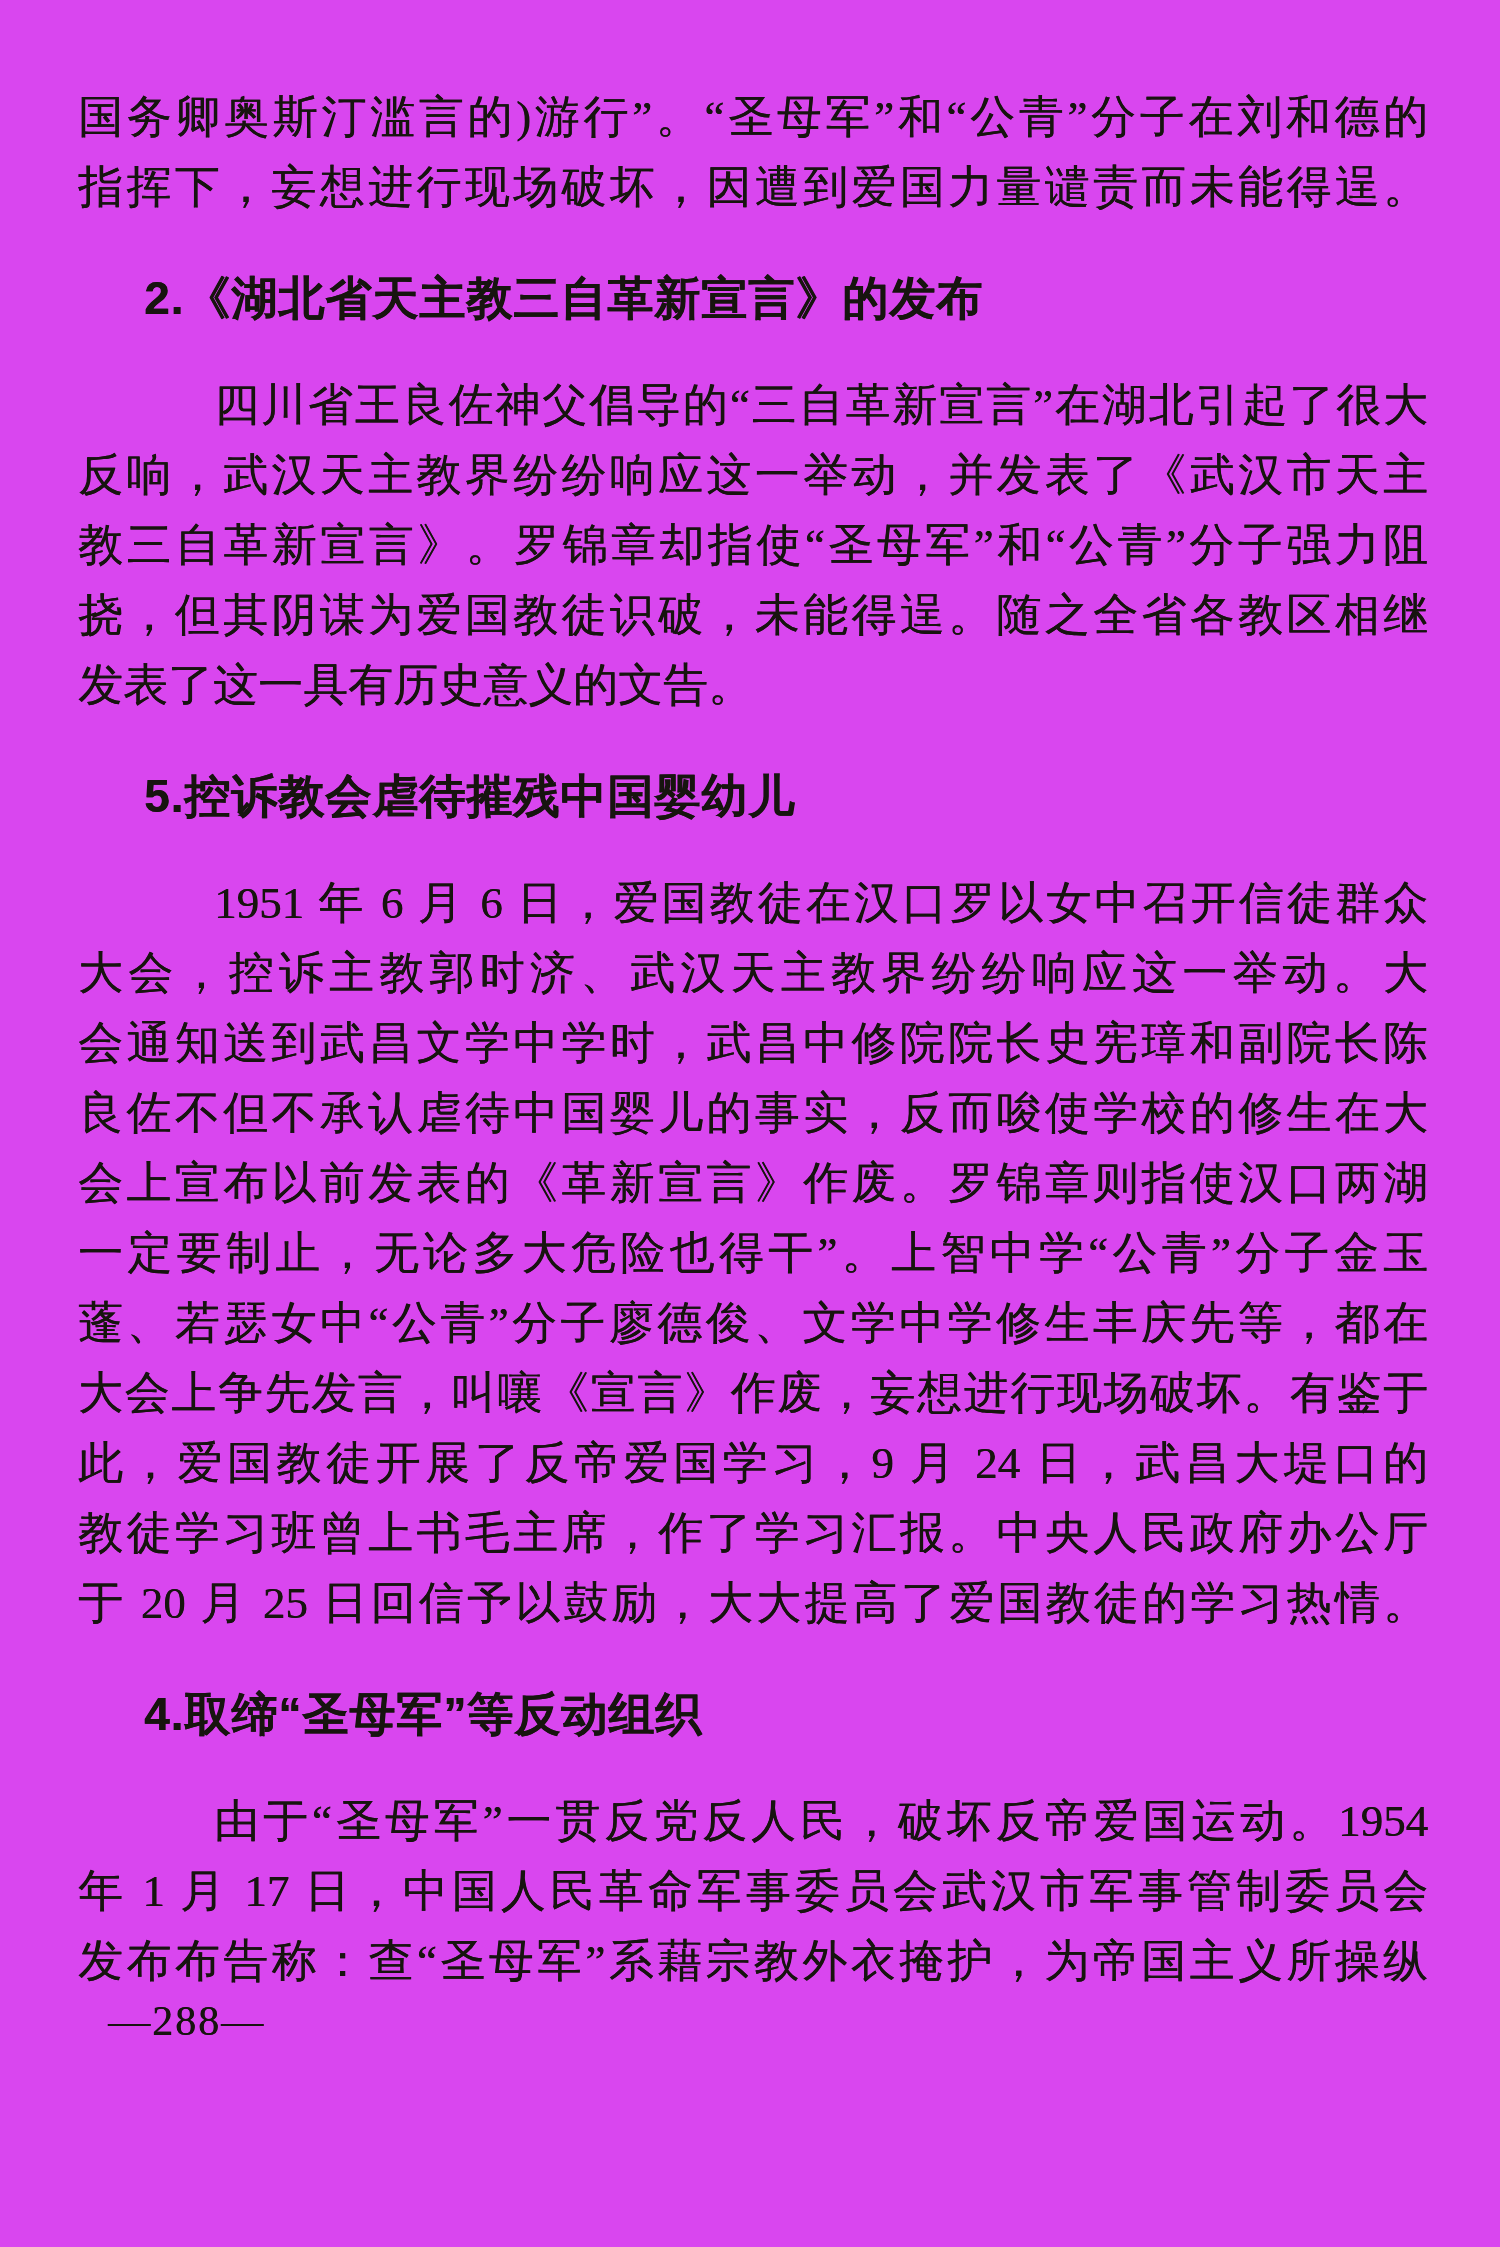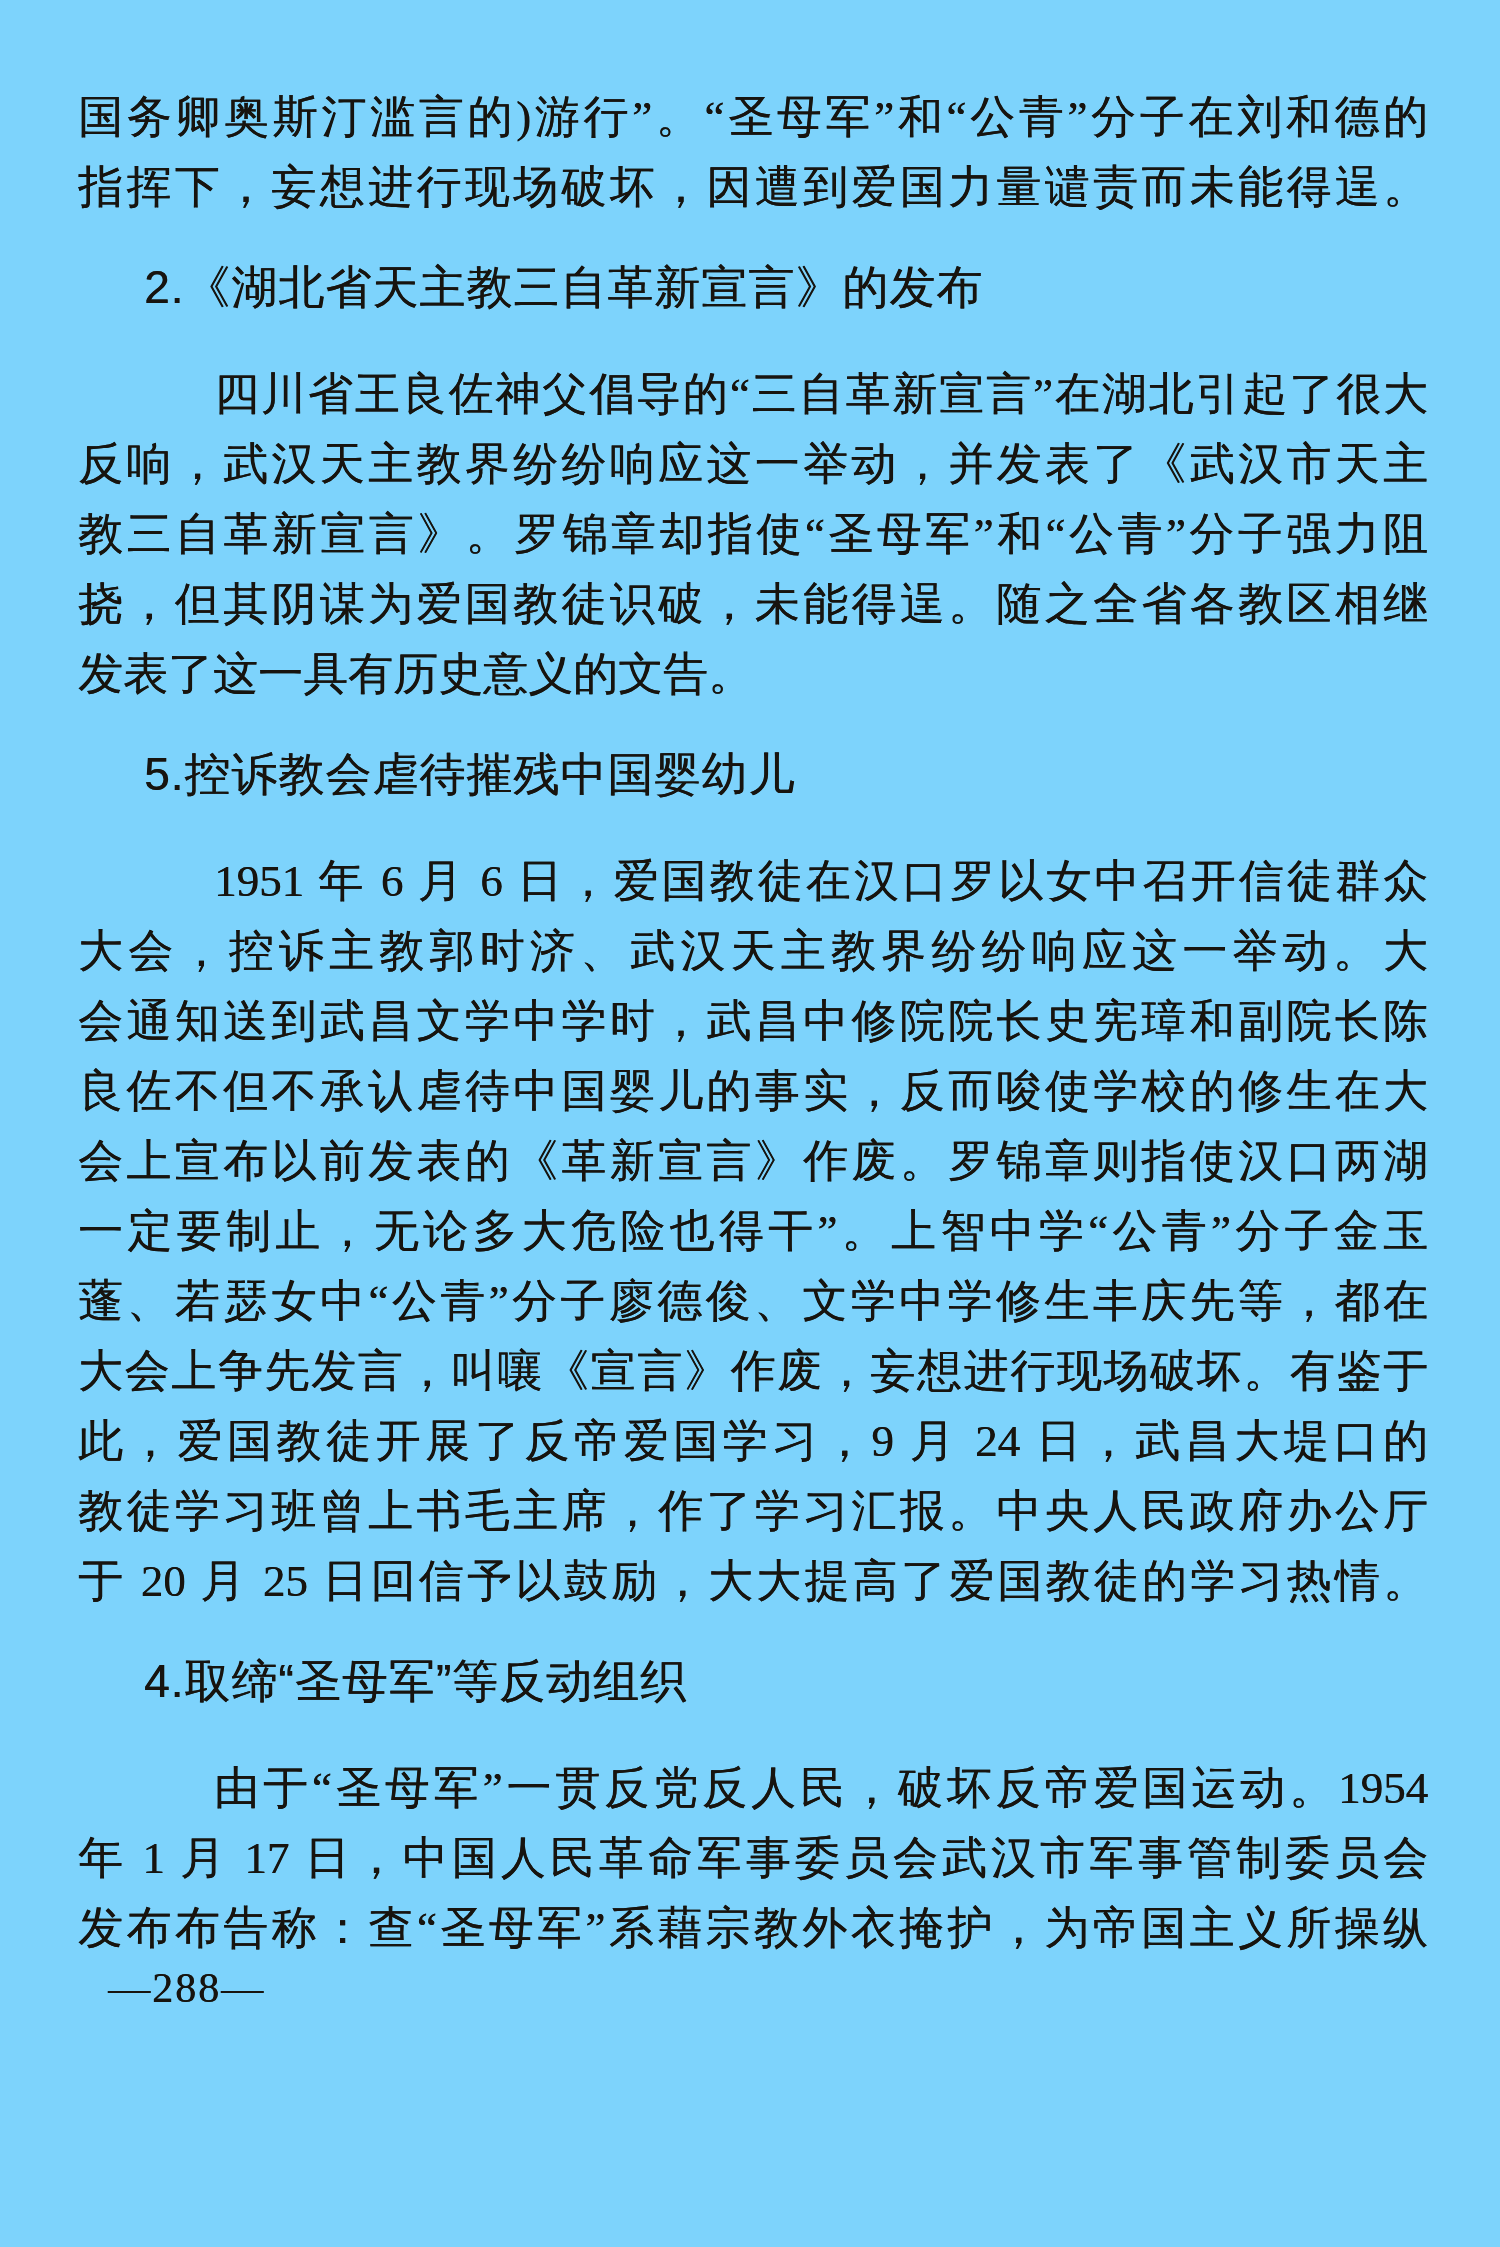--- a/index.html
+++ b/index.html
@@ -11,21 +11,21 @@
     width: 1500px;
     height: 2247px;
     overflow: hidden;
     color: #17140f;
   }
   .page {
     box-sizing: border-box;
     width: 1500px;
     height: 2247px;
     padding: 82px 72px 0 78px;
-    background: #7dd3fc;
+    background: #d946ef;
   }
   
   .paragraph {
     margin: 0;
   }
   .line {
     font-family: "Liberation Serif", "DejaVu Serif", serif;
     font-size: 45px;
     line-height: 70px;
     height: 70px;
@@ -37,25 +37,25 @@
   }
   .line.first-indent {
     padding-left: 136px;
   }
   .line.no-stretch {
     text-align-last: left;
   }
   
   .heading {
     font-family: "Liberation Sans", "DejaVu Sans", sans-serif;
-    font-weight: normal;
+    font-weight: bold;
     font-size: 46px;
     line-height: 64px;
     padding-left: 66px;
-    margin: 33px 0 40px 0;
+    margin: 44px 0 40px 0;
     letter-spacing: 1px;
     text-shadow: 0.5px 0 0 currentColor;
   }
   .page-number {
     font-family: "Liberation Serif", "DejaVu Serif", serif;
     font-size: 42px;
     line-height: 50px;
     padding-left: 30px;
     letter-spacing: 2px;
     text-shadow: 0.4px 0 0 currentColor;

